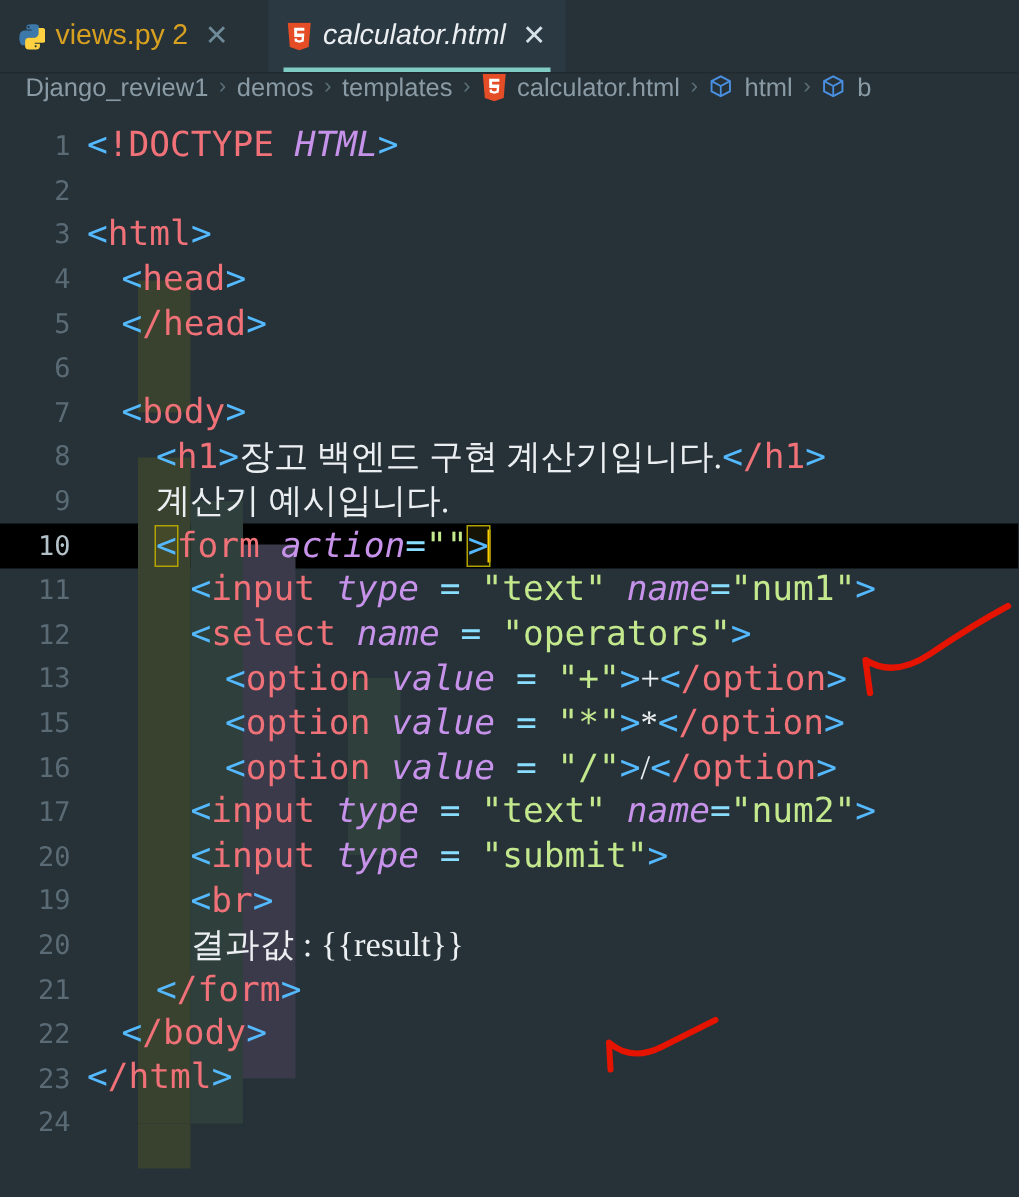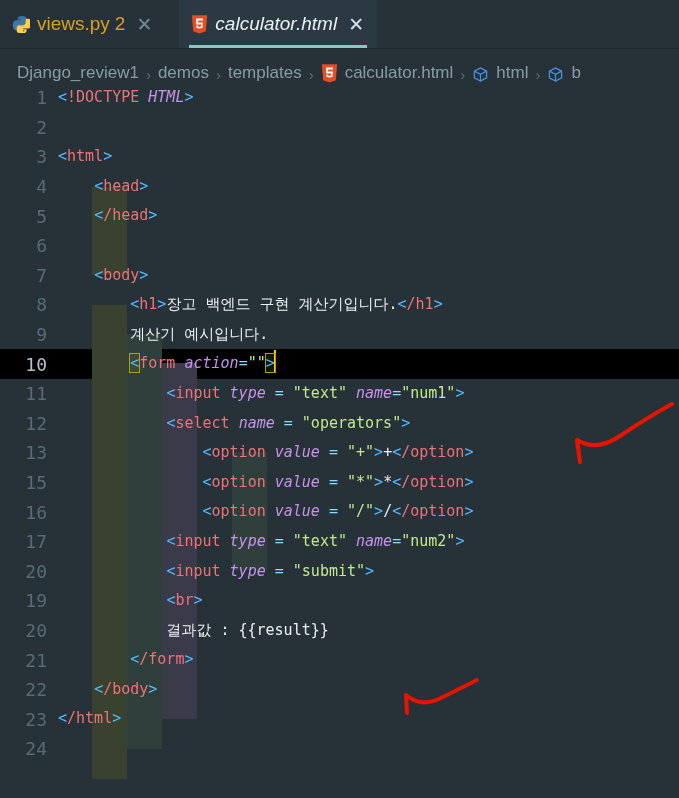--- a/index.html
+++ b/index.html
@@ -75,21 +75,21 @@
 
   
   .py-icon { width: 18px; height: 18px; display:block; }
   .html5-icon { width: 17px; height: 19px; display: block; }
 
   
   .breadcrumb {
     height: 34px;
     background: #263238;
     display: flex;
-    align-items: flex-end;
+    align-items: flex-start;
     padding-left: 17px;
     gap: 7px;
     overflow: hidden;
     white-space: nowrap;
     font-family: "Liberation Sans", sans-serif;
     font-size: 17px;
     color: #7b8f9b;
   }
   .breadcrumb .crumb { color: #8b9ba5; }
   .breadcrumb .sep { color: #5c6e78; font-size: 15px; }
@@ -117,21 +117,21 @@
     box-sizing: border-box;
     color: #5b6b75;
     font-size: 18px;
     font-family: "DejaVu Sans Mono", monospace;
     z-index: 2;
   }
   .line.current .gutter { color: #b3c1c9; }
   .code {
     position: relative;
     flex: 1;
-    font-size: 15px;
+    font-size: 23px;
     line-height: 29.6px;
     white-space: pre;
     color: #cfd8dc;
     z-index: 2;
     font-family: "DejaVu Sans Mono", monospace;
   }
 
   
   .guides {
     position: absolute;
@@ -146,21 +146,21 @@
   .g1 { background: #39412f; }
   .g2 { background: #2f403c; }
   .g3 { background: #3a3a4a; }
 
   
   .t-punct  { color: #54b9ff; }
   .t-tag    { color: #f07178; }
   .t-attr   { color: #c792ea; font-style: italic; }
   .t-str    { color: #c3e88d; }
   .t-eq     { color: #89ddff; }
-  .t-text   { color: #eceff1; }
+  .t-text   { color: #eceff1; font-family: Liberation Serif, serif; }
   .t-doct   { color: #f07178; }
   .t-doctv  { color: #c792ea; font-style: italic; }
 
   .brk {
     outline: 1px solid #b2a300;
     background: rgba(120,110,20,0.18);
   }
   .caret {
     display: inline-block;
     width: 2px;

